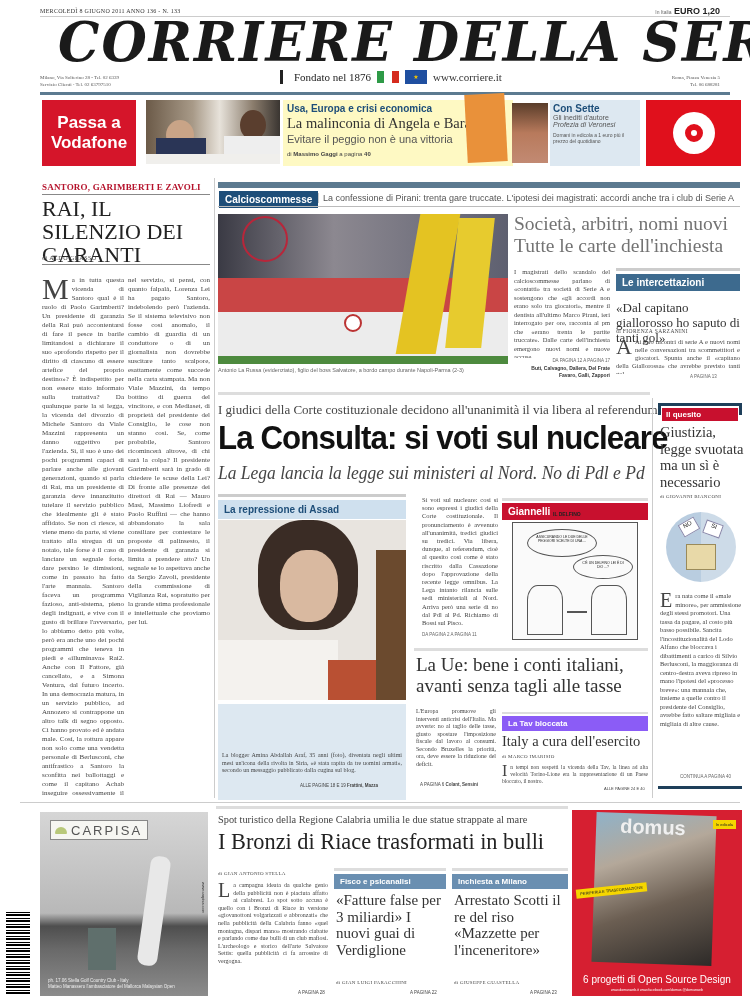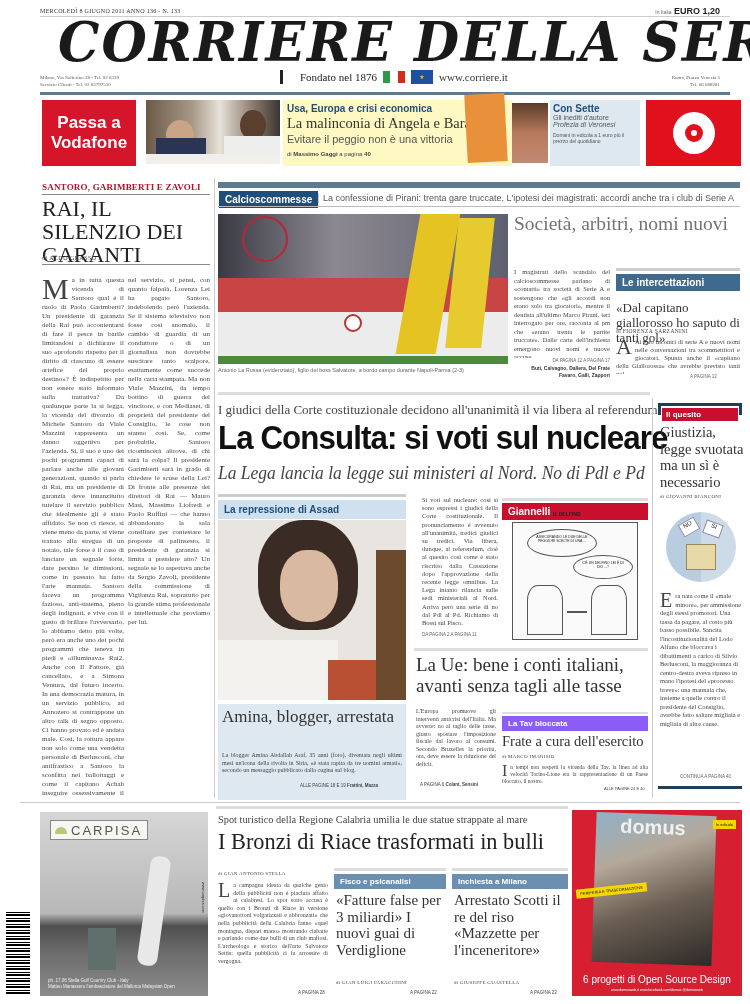--- a/index.html
+++ b/index.html
@@ -24,21 +24,21 @@
 <div class="abs" style="left:58px;top:14px;width:680px;font-family:'DejaVu Serif',serif;font-weight:bold;font-style:italic;font-size:52px;letter-spacing:2px;color:#1a1a1a;transform:scaleY(1.05);white-space:nowrap;line-height:56px">CORRIERE DELLA SERA</div>
 
 <div class="abs" style="left:40px;top:74px;font-size:5px;color:#555;line-height:7px">
   <div>Milano, Via Solferino 28 - Tel. 02 6339</div>
   <div>Servizio Clienti - Tel. 02 63797510</div>
 </div>
 <div class="abs" style="right:30px;top:74px;font-size:5px;color:#555;line-height:7px;text-align:right">
   <div>Roma, Piazza Venezia 5</div>
   <div>Tel. 06 688281</div>
 </div>
-<div class="abs" style="left:280px;top:70px;display:flex;align-items:center;gap:6px;border-left:3px solid #222;padding-left:17px">
+<div class="abs" style="left:280px;top:70px;display:flex;align-items:center;gap:6px;border-left:3px solid #222;padding-left:11px">
   <span style="font-size:11px">Fondato nel 1876</span>
   <span style="display:inline-flex;width:22px;height:12px">
       <i style="flex:1;background:#2e9a47"></i>
       <i style="flex:1;background:#fff"></i>
       <i style="flex:1;background:#d52b1e"></i>
     </span>
   <span style="display:inline-block;width:22px;height:14px;background:#1f4fa0;color:#f2c300;font-size:6px;text-align:center;line-height:14px">★</span>
   <a style="font-size:11px;color:#333">www.corriere.it</a>
 </div>
 
@@ -105,20 +105,21 @@
   <div style="position:absolute;left:0;bottom:0;width:100%;height:8px;background:#4d8a3e"></div>
   <div style="position:absolute;left:24px;top:2px;width:46px;height:46px;border-radius:50%;border:2px solid #b8263a"></div>
   <div style="position:absolute;right:60px;top:0;width:40px;height:140px;background:#e4c322;transform:skewX(-10deg)"></div>
   <div style="position:absolute;right:20px;top:4px;width:36px;height:130px;background:#e7cb2e;transform:skewX(-6deg)"></div>
   <div style="position:absolute;left:126px;top:100px;width:18px;height:18px;border-radius:50%;background:#fff;border:2px solid #b33"></div>
 </div>
 <div class="abs sans" style="left:218px;top:367px;font-size:5.5px;color:#666;white-space:nowrap">Antonio La Russa (evidenziato), figlio del boss Salvatore, a bordo campo durante Napoli-Parma (2-3)</div>
 
 <div class="abs" style="left:514px;top:213px;font-size:19.5px;line-height:22px;color:#737373;white-space:nowrap">
   <div>Società, arbitri, nomi nuovi</div>
+  <div>Tutte le carte dell'inchiesta</div>
 </div>
 <div class="abs body-text" style="left:514px;top:268px;width:96px;height:90px;overflow:hidden;font-size:6.5px;line-height:8.5px">I magistrati dello scandalo del calcioscommesse parlano di «contatti» tra società di Serie A e sostengono che «gli accordi non erano solo tra giocatori», mentre il dentista all'ultimo Marco Pirani, ieri interrogato per ore, racconta al pm che «erano trenta le partite truccate». Dalle carte dell'inchiesta emergono nuovi nomi e nuove accuse.</div>
 <div class="abs sans" style="left:514px;top:358px;width:96px;font-size:4.5px;color:#666;text-align:right">DA PAGINA 12 A PAGINA 17</div>
 <div class="abs sans" style="left:514px;top:365px;width:96px;font-size:5px;font-weight:bold;color:#333;text-align:right;line-height:7px">Buti, Calvagno, Dallera, Del Frate Favaro, Galli, Zappori</div>
 
 <div class="abs" style="left:616px;top:268px;width:124px;height:3px;background:#ccc"></div>
 <div class="abs label-blue" style="left:616px;top:274px;width:124px">Le intercettazioni</div>
 <div class="abs" style="left:616px;top:300px;width:124px;font-size:13px;line-height:15px;color:#333">«Dal capitano giallorosso ho saputo di tanti gol»</div>
 <div class="abs" style="left:616px;top:328px;font-size:5.5px;color:#444;letter-spacing:.4px">di FIORENZA SARZANINI</div>
 <div class="abs body-text" style="left:616px;top:338px;width:124px;height:36px;overflow:hidden;font-size:6.5px;line-height:8px">
@@ -135,21 +136,20 @@
 <div class="abs sans" style="left:218px;top:500px;width:188px;background:#cfe0ee;color:#1e4e79;font-size:10px;font-weight:bold;padding:4px 6px">La repressione di Assad</div>
 <div class="photo" style="left:218px;top:520px;width:188px;height:180px;background:#e8e4df">
   <div style="position:absolute;left:40px;top:0;width:100px;height:110px;border-radius:45% 45% 40% 40%;background:#3a2c25"></div>
   <div style="position:absolute;left:62px;top:30px;width:58px;height:72px;border-radius:45%;background:#d9b9a0"></div>
   <div style="position:absolute;left:0;top:120px;width:120px;height:60px;background:#f4f2ee"></div>
   <div style="position:absolute;left:110px;top:140px;width:70px;height:40px;background:#b95033"></div>
   <div style="position:absolute;right:0;top:30px;width:30px;height:150px;background:#6b4a2e"></div>
 </div>
 <div class="abs" style="left:218px;top:704px;width:188px;height:96px;background:#dde8f1"></div>
 <div class="abs" style="left:222px;top:707px;font-size:17px;line-height:20px;color:#333;white-space:nowrap">
-  <div>Amina, blogger, arrestata</div>
 </div>
 <div class="abs body-text" style="left:222px;top:752px;width:180px;font-size:6px;line-height:7.5px">La blogger Amina Abdallah Araf, 35 anni (foto), diventata negli ultimi mesi un'icona della rivolta in Siria, «è stata rapita da tre uomini armati», secondo un messaggio pubblicato dalla cugina sul blog.</div>
 <div class="abs sans" style="left:300px;top:783px;font-size:4.5px;color:#444">
   <span>ALLE PAGINE 18 E 19</span>
   <b>Frattini, Mazza</b>
 </div>
 
 <div class="abs body-text" style="left:422px;top:496px;width:76px;height:130px;overflow:hidden;font-size:6.5px;line-height:8.2px">Si voti sul nucleare: così si sono espressi i giudici della Corte costituzionale. Il pronunciamento è avvenuto all'unanimità, tredici giudici su tredici. Via libera, dunque, al referendum, cioè al quesito così come è stato riscritto dalla Cassazione dopo l'approvazione della recente legge omnibus. La Lega intanto rilancia sulle sedi ministeriali al Nord. Arriva però una serie di no dal Pdl al Pd. Richiamo di Bossi sul Pisco.</div>
 <div class="abs sans" style="left:422px;top:632px;font-size:4.5px;color:#666">DA PAGINA 2 A PAGINA 11</div>
 
@@ -183,21 +183,21 @@
 <div class="abs" style="left:414px;top:648px;width:234px;height:3px;background:#ddd"></div>
 <div class="abs" style="left:416px;top:654px;width:236px;font-size:19px;line-height:21px;color:#333">La Ue: bene i conti italiani, avanti senza tagli alle tasse</div>
 <div class="abs body-text" style="left:416px;top:708px;width:80px;height:72px;overflow:hidden;font-size:6px;line-height:7.5px">L'Europa promuove gli interventi anticrisi dell'Italia. Ma avverte: no al taglio delle tasse, giusto spostare l'imposizione fiscale dal lavoro al consumi. Secondo Bruxelles la priorità, ora, deve essere la riduzione del deficit.</div>
 <div class="abs sans" style="left:420px;top:782px;font-size:4.5px;color:#444">
   <span>A PAGINA 6</span>
   <b>Colant, Sensini</b>
 </div>
 
 <div class="abs" style="left:502px;top:712px;width:146px;height:2px;background:#ddd"></div>
 <div class="abs label-blue" style="left:502px;top:716px;width:146px;background:#8b5cf6;font-size:8px">La Tav bloccata</div>
-<div class="abs" style="left:502px;top:733px;font-size:14.5px;color:#333;white-space:nowrap">Frate a cura dell'esercito</div>
+<div class="abs" style="left:502px;top:733px;font-size:14.5px;color:#333;white-space:nowrap">Italy a cura dell'esercito</div>
 <div class="abs" style="left:502px;top:754px;font-size:5px;color:#444;letter-spacing:.3px">di MARCO IMARISIO</div>
 <div class="abs body-text" style="left:502px;top:764px;width:146px;height:28px;overflow:hidden;font-size:5.5px;line-height:7px">
   <span class="dropcap" style="font-size:16px;line-height:13px">I</span><span>n tempi non sospetti la vicenda della Tav, la linea ad alta velocità Torino-Lione era la rappresentazione di un Paese bloccato, il nostro.</span>
 </div>
 <div class="abs sans" style="left:604px;top:786px;font-size:4px;color:#444">ALLE PAGINE 24 E 40</div>
 
 <div class="abs" style="left:20px;right:10px;top:802px;height:1px;background:#ccc"></div>
 
 <div class="abs" style="left:6px;top:910px;width:24px;height:84px;background:repeating-linear-gradient(0deg,#000 0 2px,#fff 2px 3px,#000 3px 4px,#fff 4px 6px)"></div>
 <div class="abs" style="left:40px;top:812px;width:168px;height:184px;background:linear-gradient(180deg,#d6d6d6 0%,#b8b8b8 55%,#4e4e4e 62%,#6a6a6a 75%,#8c8c8c 100%);overflow:hidden">

